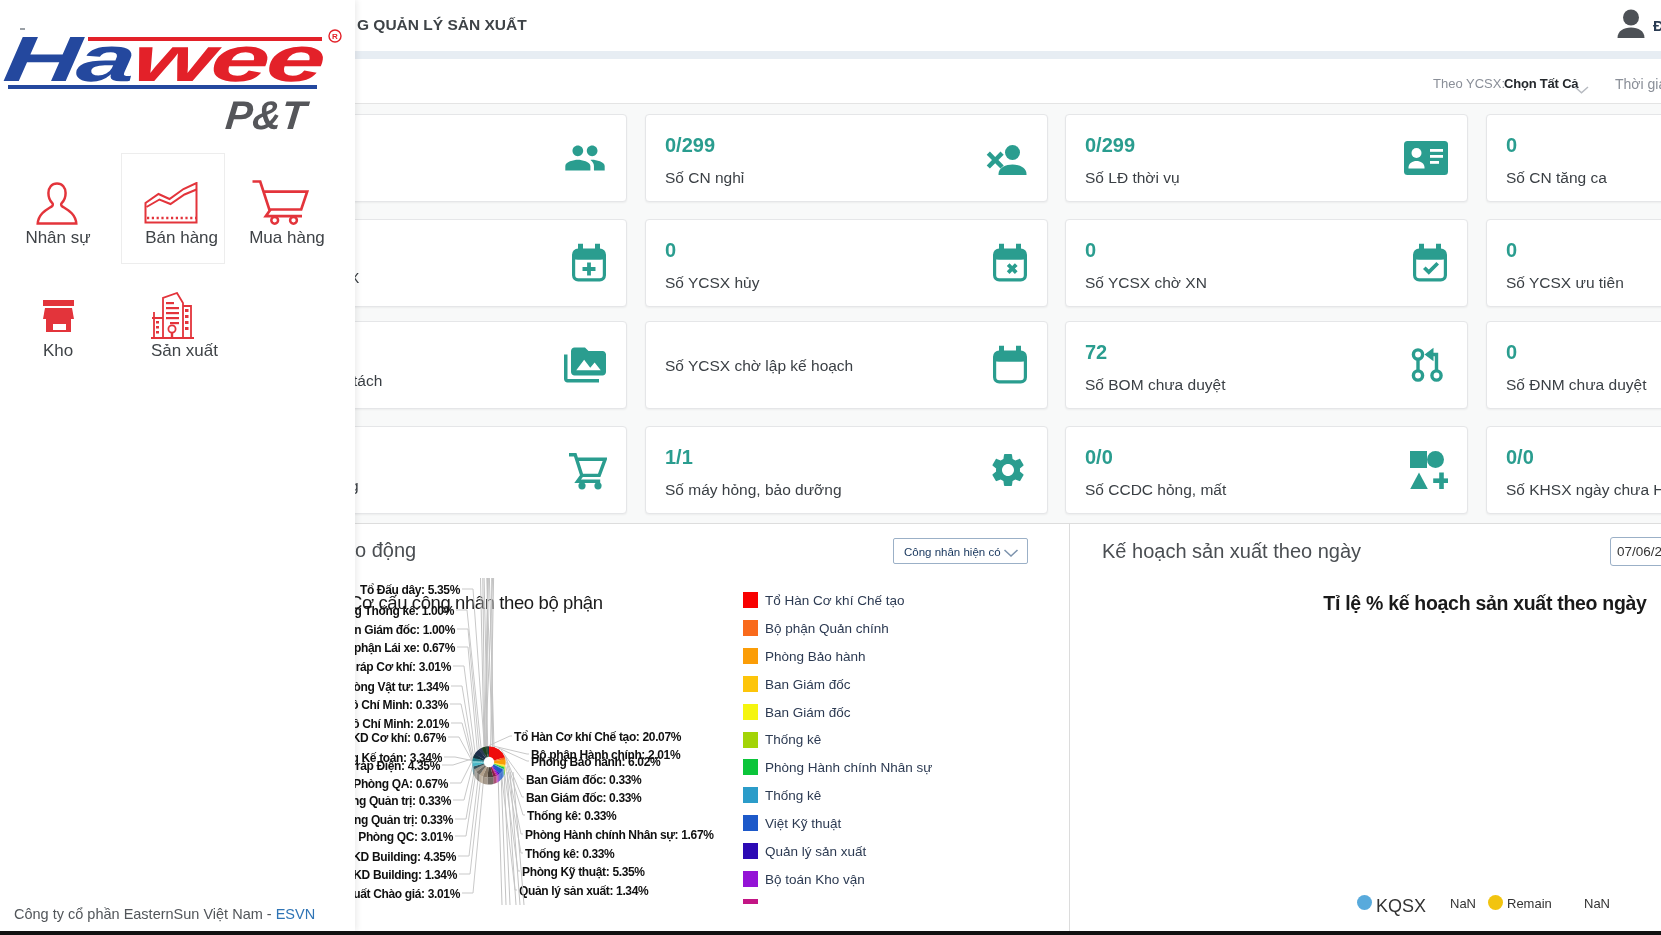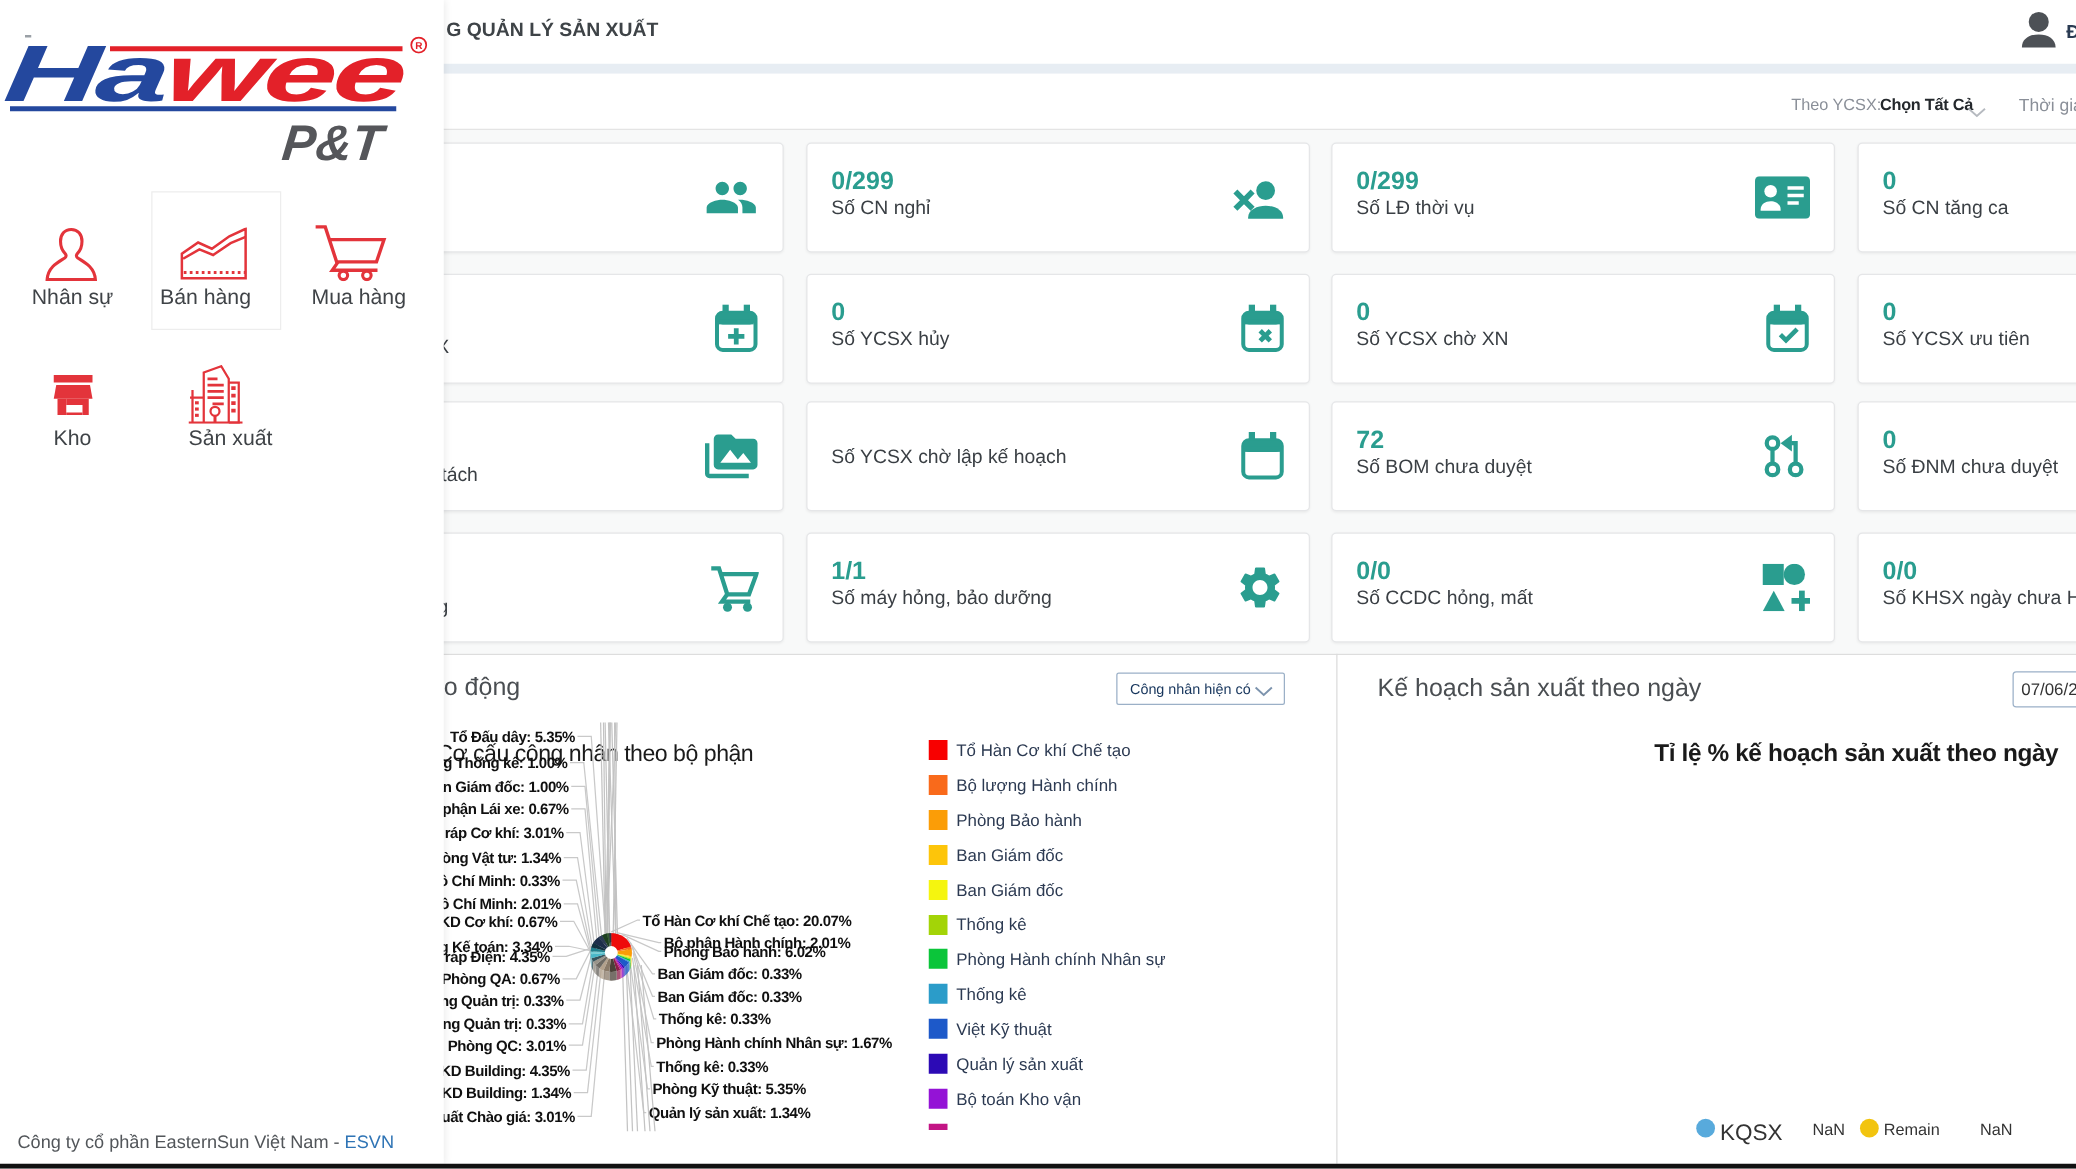--- a/index.html
+++ b/index.html
@@ -8,21 +8,21 @@
 #hdr{left:0;top:0;width:1661px;height:51px;background:#fff}
 #hdrtitle{left:357px;top:16px;font-size:15.5px;font-weight:bold;color:#3e4347;letter-spacing:0;white-space:nowrap}
 #bluestrip{left:0;top:51px;width:1661px;height:8px;background:#e7edf3}
 #filterbar{left:0;top:59px;width:1661px;height:45px;background:#fff;border-bottom:1px solid #e4e4e4}
 #cardsbg{left:0;top:104px;width:1661px;height:419px;background:#f8f9f9}
 #bottombg{left:0;top:523px;width:1661px;height:408px;background:#fff;border-top:1px solid #ddd}
 #vdivider{left:1069px;top:523px;width:1px;height:408px;background:#dcdcdc}
 #blackbar{left:0;top:931px;width:1661px;height:4px;background:#111}
 .card{position:absolute;width:403px;height:88px;background:#fff;border:1px solid #e5e6e8;border-radius:4px;box-shadow:0 1px 2px rgba(0,0,0,.05)}
 .num{position:absolute;left:19px;top:19px;font-size:20px;font-weight:bold;color:#2a9d8f;white-space:nowrap}
-.lbl{position:absolute;left:19px;top:43px;font-size:15.5px;color:#3a3f44;white-space:nowrap}
+.lbl{position:absolute;left:19px;top:54px;font-size:15.5px;color:#3a3f44;white-space:nowrap}
 .cicon{position:absolute;right:19px;top:50%;transform:translateY(-50%);line-height:0}
 .filtxt{position:absolute;top:76px;font-size:14px;white-space:nowrap}
 </style></head>
 <body>
 <div class="abs" id="hdr"></div>
 <div class="abs" id="hdrtitle">G QUẢN LÝ SẢN XUẤT</div>
 <div class="abs" id="bluestrip"></div>
 <div class="abs" id="filterbar"></div>
 <div class="abs" id="cardsbg"></div>
 <div class="abs" id="bottombg"></div>
@@ -313,21 +313,21 @@
     <path d="M149.00 237.00 L134.69 229.28 A16.5 15.5 0 0 1 138.80 224.82 Z" fill="#1d2e4a"></path>
     <path d="M149.00 237.00 L138.80 224.82 A16.5 15.5 0 0 1 141.69 223.10 Z" fill="#2c3b55"></path>
     <path d="M149.00 237.00 L141.69 223.10 A16.5 15.5 0 0 1 145.50 221.85 Z" fill="#1d4020"></path>
     <path d="M149.00 237.00 L145.50 221.85 A16.5 15.5 0 0 1 147.24 221.59 Z" fill="#31572f"></path>
     <path d="M149.00 237.00 L147.24 221.59 A16.5 15.5 0 0 1 149.00 221.50 Z" fill="#2b3440"></path>
     <circle cx="149.0" cy="237.0" r="5.2" fill="#fff"></circle>
   </svg>
 <div class="abs" style="left:743px;top:592px;width:15px;height:16px;background:#f80000"></div>
 <div class="abs" style="left:765px;top:593px;font-size:13.5px;color:#2c3a52">Tổ Hàn Cơ khí Chế tạo</div>
 <div class="abs" style="left:743px;top:620px;width:15px;height:16px;background:#f96a1b"></div>
-<div class="abs" style="left:765px;top:621px;font-size:13.5px;color:#2c3a52">Bộ lượng Hành chính</div>
+<div class="abs" style="left:765px;top:621px;font-size:13.5px;color:#2c3a52">Bộ phận Quản chính</div>
 <div class="abs" style="left:743px;top:648px;width:15px;height:16px;background:#fb9d07"></div>
 <div class="abs" style="left:765px;top:649px;font-size:13.5px;color:#2c3a52">Phòng Bảo hành</div>
 <div class="abs" style="left:743px;top:676px;width:15px;height:16px;background:#fdc50a"></div>
 <div class="abs" style="left:765px;top:677px;font-size:13.5px;color:#2c3a52">Ban Giám đốc</div>
 <div class="abs" style="left:743px;top:704px;width:15px;height:16px;background:#f5f50f"></div>
 <div class="abs" style="left:765px;top:705px;font-size:13.5px;color:#2c3a52">Ban Giám đốc</div>
 <div class="abs" style="left:743px;top:732px;width:15px;height:16px;background:#a3d407"></div>
 <div class="abs" style="left:765px;top:732px;font-size:13.5px;color:#2c3a52">Thống kê</div>
 <div class="abs" style="left:743px;top:759px;width:15px;height:16px;background:#0bc53a"></div>
 <div class="abs" style="left:765px;top:760px;font-size:13.5px;color:#2c3a52">Phòng Hành chính Nhân sự</div>
@@ -407,18 +407,18 @@
       <rect x="6" y="39" width="3" height="2.5"></rect>
       <rect x="35" y="17" width="3.5" height="3"></rect>
       <rect x="35" y="23" width="3.5" height="3"></rect>
       <rect x="35" y="29" width="3.5" height="3"></rect>
       <rect x="35" y="35" width="3.5" height="3"></rect>
     </g>
     <circle cx="22" cy="37" r="3.6" fill="none" stroke="#e3343b" stroke-width="1.8"></circle>
     <rect x="20.8" y="40" width="2.4" height="6" fill="#e3343b"></rect>
   </svg>
 <div class="abs" style="left:13px;top:228px;width:90px;text-align:center;font-size:17px;color:#3f4347">Nhân sự</div>
-<div class="abs" style="left:128px;top:228px;width:90px;text-align:left;font-size:17px;color:#3f4347">Bán hàng</div>
+<div class="abs" style="left:128px;top:228px;width:90px;text-align:right;font-size:17px;color:#3f4347">Bán hàng</div>
 <div class="abs" style="left:242px;top:228px;width:90px;text-align:center;font-size:17px;color:#3f4347">Mua hàng</div>
 <div class="abs" style="left:13px;top:341px;width:90px;text-align:center;font-size:17px;color:#3f4347">Kho</div>
 <div class="abs" style="left:128px;top:341px;width:90px;text-align:right;font-size:17px;color:#3f4347">Sản xuất</div>
 <div class="abs" style="left:14px;top:906px;font-size:14.5px;color:#52565a">Công ty cổ phần EasternSun Việt Nam - <span style="color:#2f74b5">ESVN</span></div>
 <div class="abs" id="blackbar"></div>
 
 </body></html>

